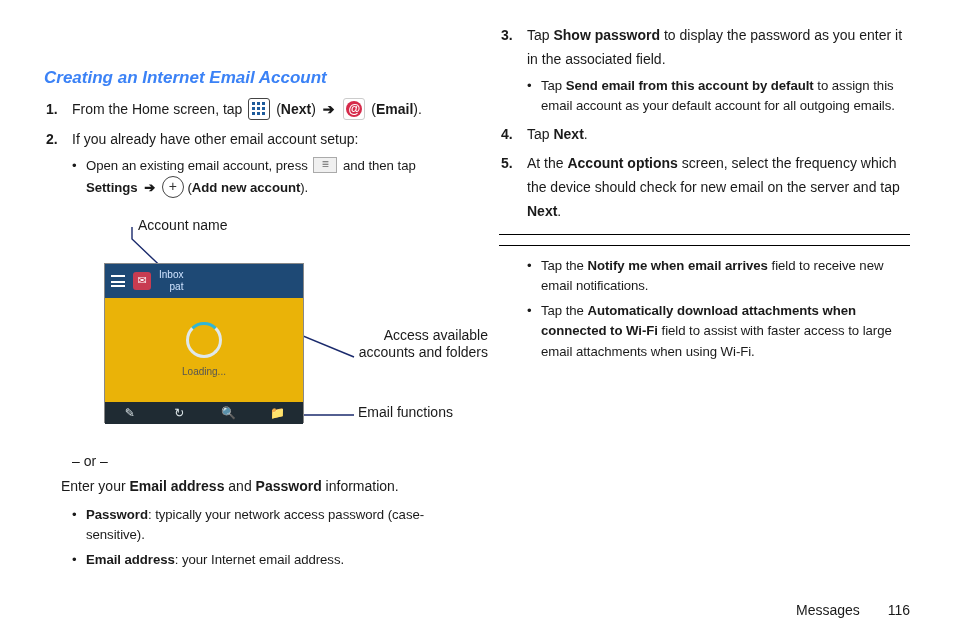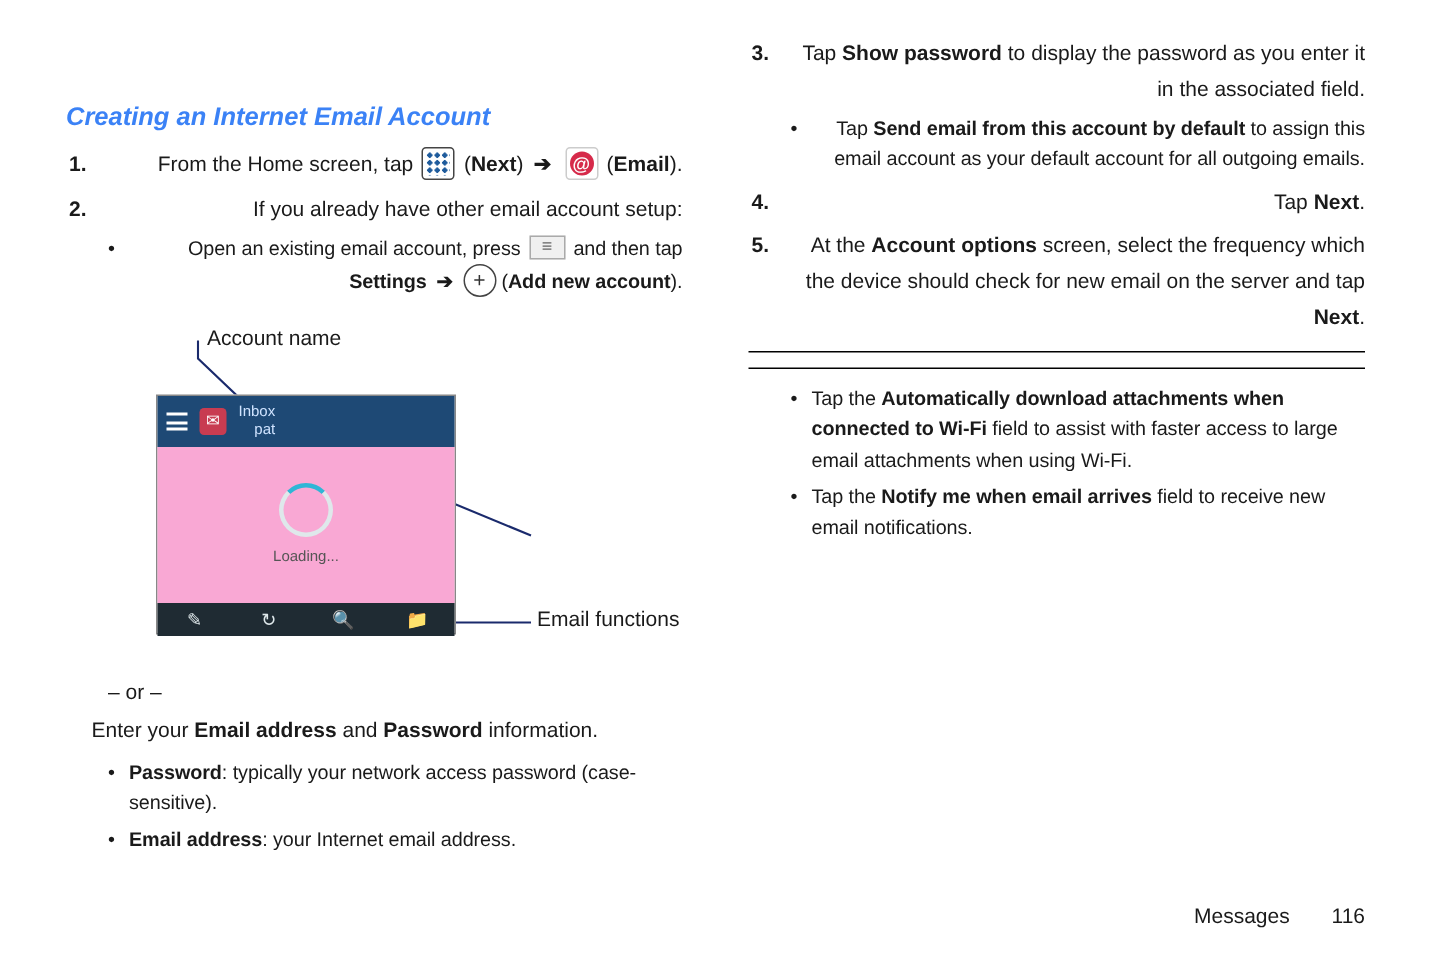--- a/index.html
+++ b/index.html
@@ -22,21 +22,20 @@
     color: #3b82f6;
     font-weight: bold;
     font-style: italic;
     font-size: 17px;
     margin-bottom: 10px;
     margin-top: 44px;
   }
   ol.main-list {
     list-style: none;
     padding-left: 28px;
-    text-align: right;
   }
   ol.main-list > li {
     position: relative;
     line-height: 1.7;
     margin-bottom: 6px;
   }
   ol.main-list > li::before {
     content: attr(data-num) ".";
     position: absolute;
     left: -26px;
@@ -162,21 +161,21 @@
     content: ""; position: absolute; left: 0; right: 0; top: 4px; height: 2px; background: #fff;
   }
   .ph-mailicon {
     width: 18px; height: 18px; background: #c83c51; border-radius: 3px;
     color: #fff; font-size: 11px; display: flex; align-items: center; justify-content: center;
   }
   .ph-labels { color: #cfe3ff; font-size: 10px; line-height: 1.2; }
   .ph-body {
     height: 104px;
     display: flex; flex-direction: column; align-items: center; justify-content: center;
-    background: #f9a8d4;
+    background: #eab308;
   }
   .spinner {
     width: 36px; height: 36px; border: 3px solid #dfe8eb;
     border-top-color: #2fb6d6;
     border-radius: 50%;
     margin-bottom: 8px;
   }
   .loading { font-size: 10px; color: #555; }
   .ph-footer {
     background: #1f2b33; height: 22px; display: flex;
@@ -228,20 +227,21 @@
       </li>
     </ol>
 
     <div class="illus-wrap">
       <svg class="leaders" viewBox="0 0 440 230">
         <path d="M 88 10 L 88 22 L 130 62" stroke="#1a2a6c" stroke-width="1.4" fill="none"></path>
         <path d="M 126 64 L 310 140" stroke="#1a2a6c" stroke-width="1.4" fill="none"></path>
         <path d="M 260 198 L 310 198" stroke="#1a2a6c" stroke-width="1.4" fill="none"></path>
       </svg>
       <div class="callout-account">Account name</div>
+      <div class="callout-access">Access available accounts and folders</div>
       <div class="callout-email">Email functions</div>
 
       <div class="phone">
         <div class="ph-header">
           <div class="ph-hamburger"></div>
           <div class="ph-mailicon">✉</div>
           <div class="ph-labels">
             <div>Inbox</div>
             <div>pat</div>
           </div>
@@ -291,24 +291,24 @@
       <li data-num="5">
         <span>At the </span><span class="bold">Account options</span><span> screen, select the frequency which the device should check for new email on the server and tap </span><span class="bold">Next</span><span>.</span>
       </li>
     </ol>
 
     <hr class="hr">
     <hr class="hr">
 
     <ul class="sub-bullets" style="padding-left:28px; margin-top:8px;">
       <li>
+        <span>Tap the </span><span class="bold">Notify me when email arrives</span><span> field to receive new email notifications.</span>
+      </li>
+      <li>
         <span>Tap the </span><span class="bold">Automatically download attachments when connected to Wi-Fi</span><span> field to assist with faster access to large email attachments when using Wi-Fi.</span>
-      </li>
-      <li>
-        <span>Tap the </span><span class="bold">Notify me when email arrives</span><span> field to receive new email notifications.</span>
       </li>
     </ul>
   </div>
 
 </div>
 
 <div class="footer">
   <span>Messages</span>
   <span class="page-num">116</span>
 </div>

